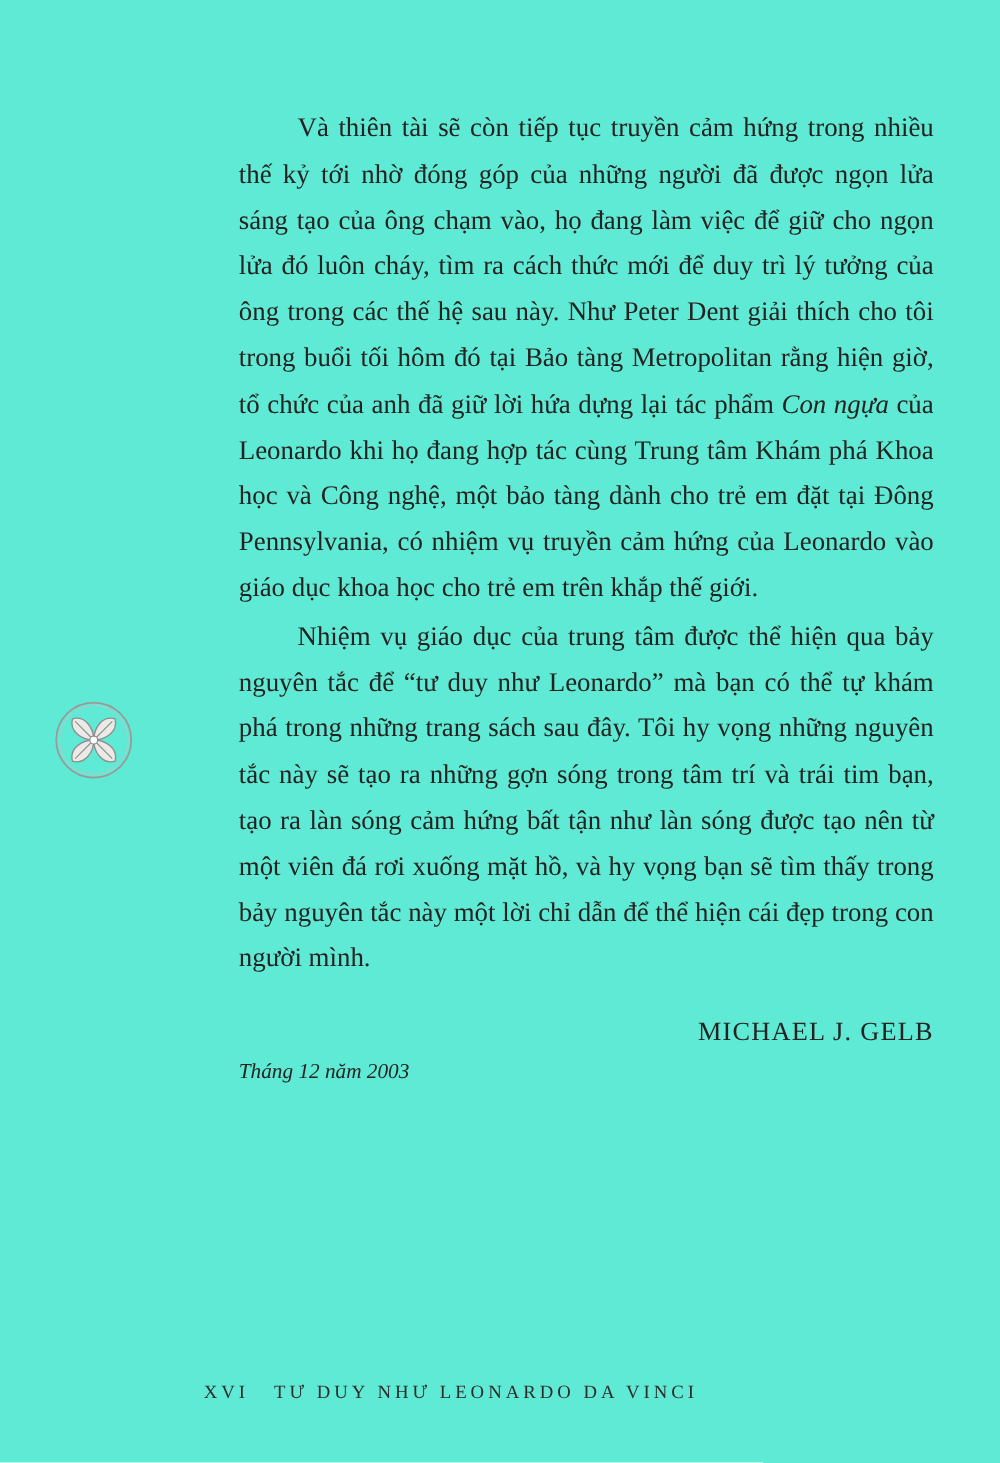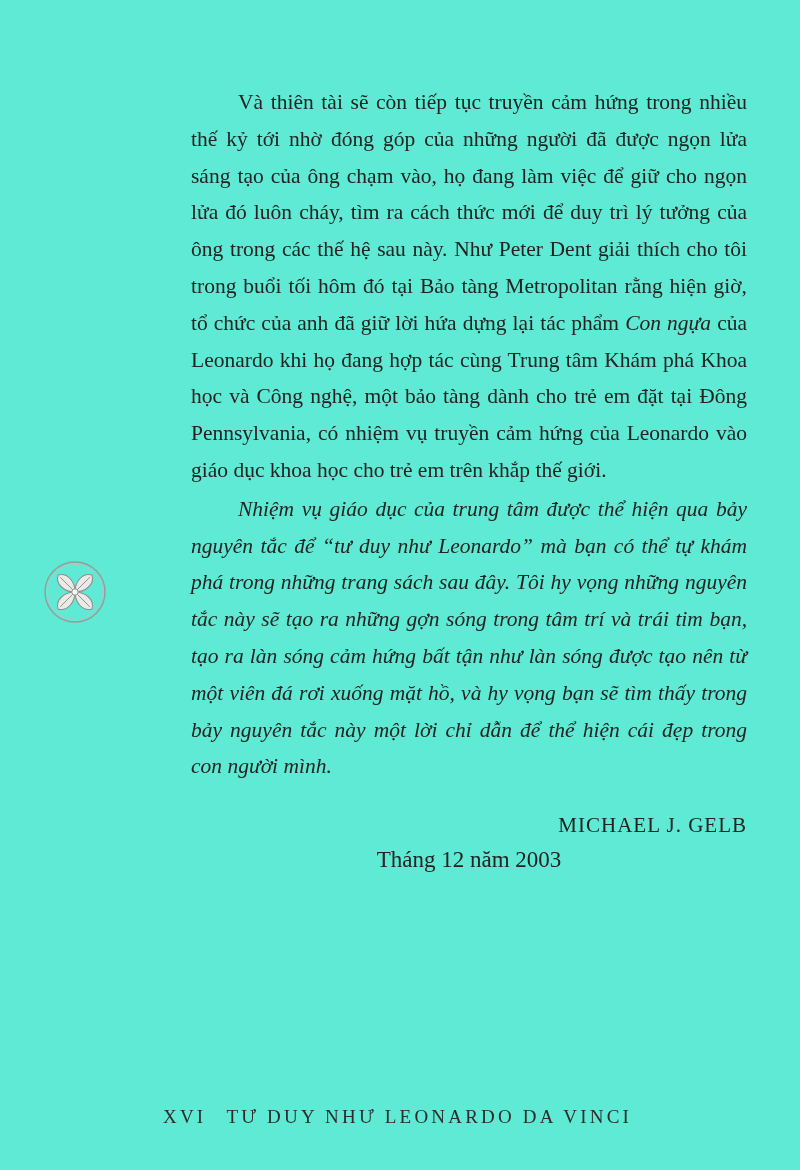--- a/index.html
+++ b/index.html
@@ -21,46 +21,47 @@
     top: 84px;
     width: 556px;
   }
   .para {
     font-size: 21.5px;
     line-height: 36.8px;
     text-align: justify;
     text-indent: 47px;
     color: #242322;
   }
-  .para + .para { margin-top: 2px; font-style: italic; }
+  .para + .para { margin-top: 2px; }
   .signature {
     margin-top: 28px;
     font-size: 21px;
     letter-spacing: 1px;
     text-align: right;
     color: #242322;
   }
   .date {
     margin-top: 9px;
-    font-size: 23px;
-    text-align: center;
+    font-size: 17px;
+    font-style: italic;
+    text-align: left;
     color: #242322;
   }
   .ornament {
     position: absolute;
     left: 43px;
     top: 560px;
     width: 64px;
     height: 64px;
   }
   .footer {
     position: absolute;
     left: 163px;
     top: 1106px;
-    font-size: 19px;
+    font-size: 15px;
     letter-spacing: 3.2px;
     color: #2d2c2b;
     white-space: nowrap;
   }
   .footer .folio { margin-right: 20px; }
   em.inline-italic { font-style: italic; }
 </style>
 </head>
 <body>
 

